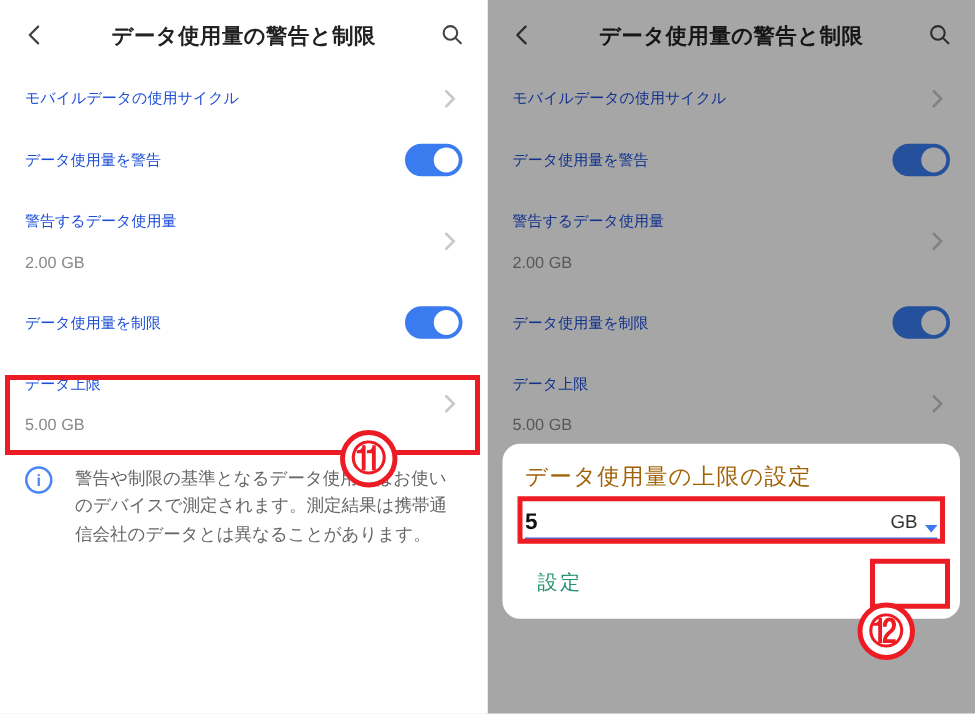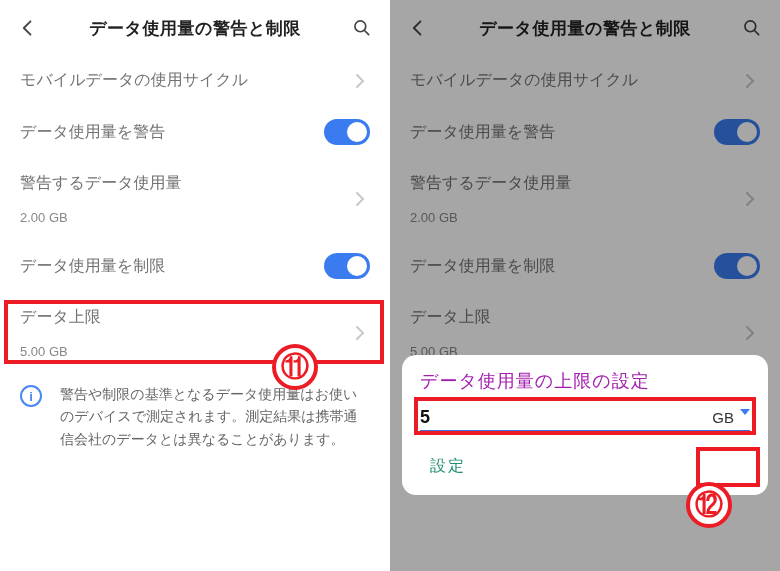--- a/index.html
+++ b/index.html
@@ -57,22 +57,22 @@
   }
   
   .row {
     padding: 14px 20px 14px 20px;
     display: flex;
     align-items: center;
     position: relative;
   }
   .row .labelbox { flex: 1; }
   .row .label {
-    font-size: 16px;
-    color: #737373;
+    font-size: 12px;
+    color: #1d4ed8;
   }
   .row .sublabel {
     font-size: 13px;
     color: #888;
     margin-top: 16px;
   }
   .chevron {
     color: #c7c7cc;
     display:flex; align-items:center; justify-content:center;
     width:20px;
@@ -145,21 +145,21 @@
     left: 12px;
     right: 12px;
     top: 355px;
     background: #fff;
     border-radius: 14px;
     z-index: 10;
     padding: 14px 18px 12px 18px;
   }
   .dialog .dlg-title {
     font-size: 18px;
-    color: #a21caf;
+    color: #a16207;
     margin-bottom: 14px;
     letter-spacing: 1px;
     font-family: Liberation Mono, monospace;
   }
   .dialog .input-row {
     display:flex;
     align-items:flex-end;
     gap: 10px;
     border-bottom: 2px solid #3a6fe0;
     padding-bottom: 2px;
@@ -168,21 +168,21 @@
     flex:1;
     font-size: 18px;
     font-weight: 600;
     color:#111;
     border:none;
     outline:none;
     background:transparent;
   }
   .dialog .unit-select {
     display:flex;
-    align-items:flex-start;
+    align-items:flex-end;
     gap: 6px;
     font-size: 15px;
     color:#333;
     padding-bottom:2px;
   }
   .dialog .caret-down {
     width:0;height:0;border-left:5px solid transparent;border-right:5px solid transparent;border-top:6px solid #3a7bf0;
   }
   .dialog .actions {
     display:flex;

